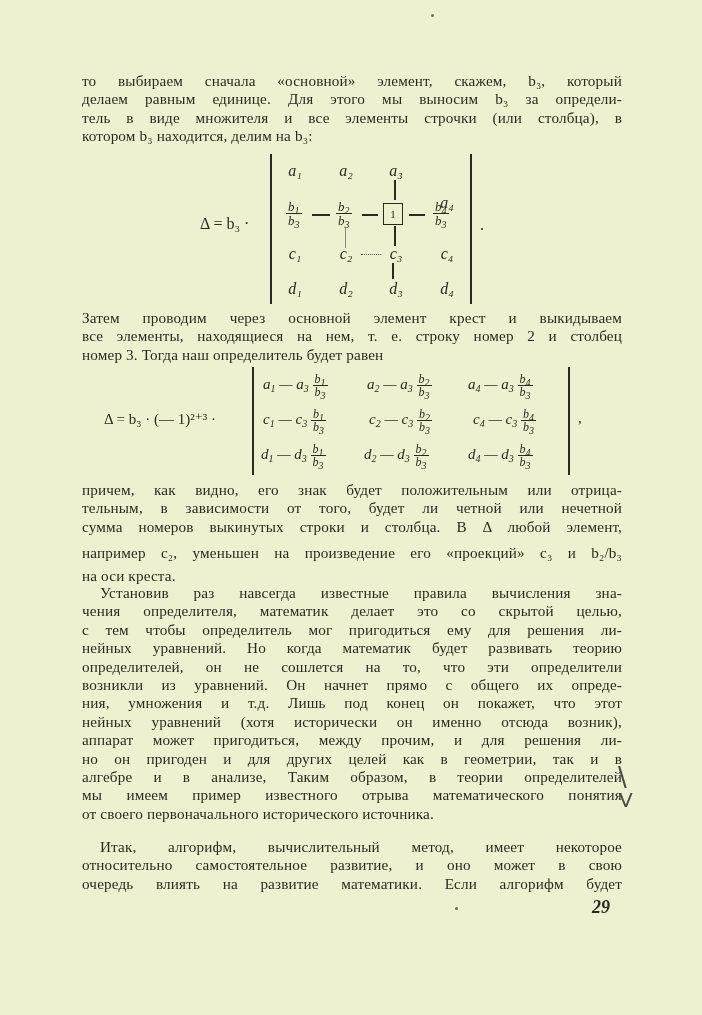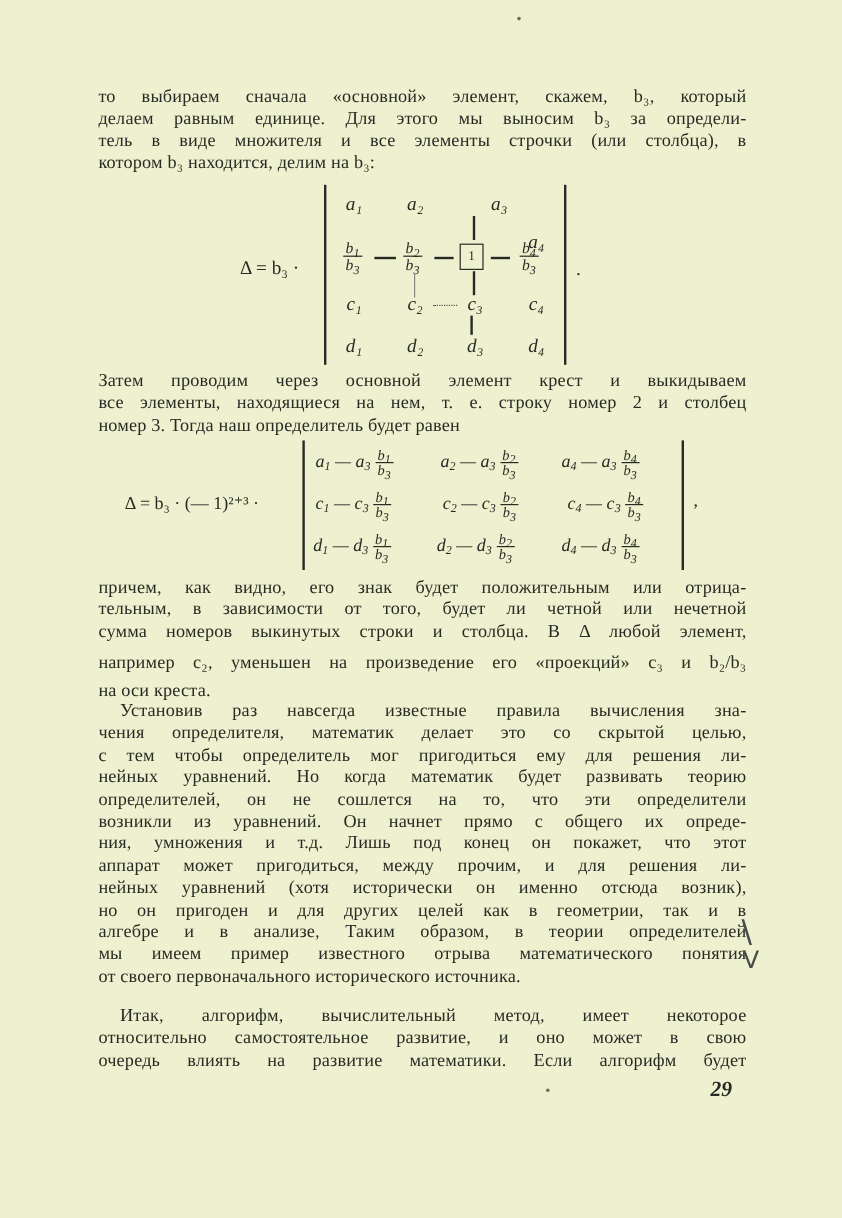--- a/index.html
+++ b/index.html
@@ -58,21 +58,21 @@
     <span class="line last">котором b₃ находится, делим на b₃:</span>
   </div>
 
   <div class="eq1">
     <span class="lhs">Δ = b₃ ·</span>
     <div class="bar" style="left:270px;top:4px;height:150px;"></div>
     <div class="bar" style="left:470px;top:4px;height:150px;"></div>
 
     <span class="cell" style="left:275px;top:12px;">a₁</span>
     <span class="cell" style="left:326px;top:12px;">a₂</span>
-    <span class="cell" style="left:396px;top:12px;">a₃</span>
+    <span class="cell" style="left:376px;top:12px;">a₃</span>
     <span class="cell" style="left:427px;top:12px;margin-top:32px;">a₄</span>
 
     <span class="frac" style="position:absolute;left:286px;top:50px;">
         <span class="num">b<sub>1</sub></span>
         <span class="den">b<sub>3</sub></span>
       </span>
     <div class="hline" style="left:312px;top:64px;width:18px;"></div>
     <span class="frac" style="position:absolute;left:336px;top:50px;">
         <span class="num">b<sub>2</sub></span>
         <span class="den">b<sub>3</sub></span>
@@ -140,22 +140,22 @@
   </div>
 
   <div class="para" style="top:584px;">
     <span class="line indent">Установив раз навсегда известные правила вычисления зна-</span>
     <span class="line">чения определителя, математик делает это со скрытой целью,</span>
     <span class="line">с тем чтобы определитель мог пригодиться ему для решения ли-</span>
     <span class="line">нейных уравнений. Но когда математик будет развивать теорию</span>
     <span class="line">определителей, он не сошлется на то, что эти определители</span>
     <span class="line">возникли из уравнений. Он начнет прямо с общего их опреде-</span>
     <span class="line">ния, умножения и т.д. Лишь под конец он покажет, что этот</span>
+    <span class="line">нейных уравнений (хотя исторически он именно отсюда возник),</span>
     <span class="line">аппарат может пригодиться, между прочим, и для решения ли-</span>
-    <span class="line">нейных уравнений (хотя исторически он именно отсюда возник),</span>
     <span class="line">но он пригоден и для других целей как в геометрии, так и в</span>
     <span class="line">алгебре и в анализе, Таким образом, в теории определителей</span>
     <span class="line">мы имеем пример известного отрыва математического понятия</span>
     <span class="line last">от своего первоначального исторического источника.</span>
   </div>
 
   <span class="check" style="left:618px;top:762px;">\</span>
   <span class="check" style="left:619px;top:788px;font-size:20px;">V</span>
 
   <div class="para" style="top:838px;">

